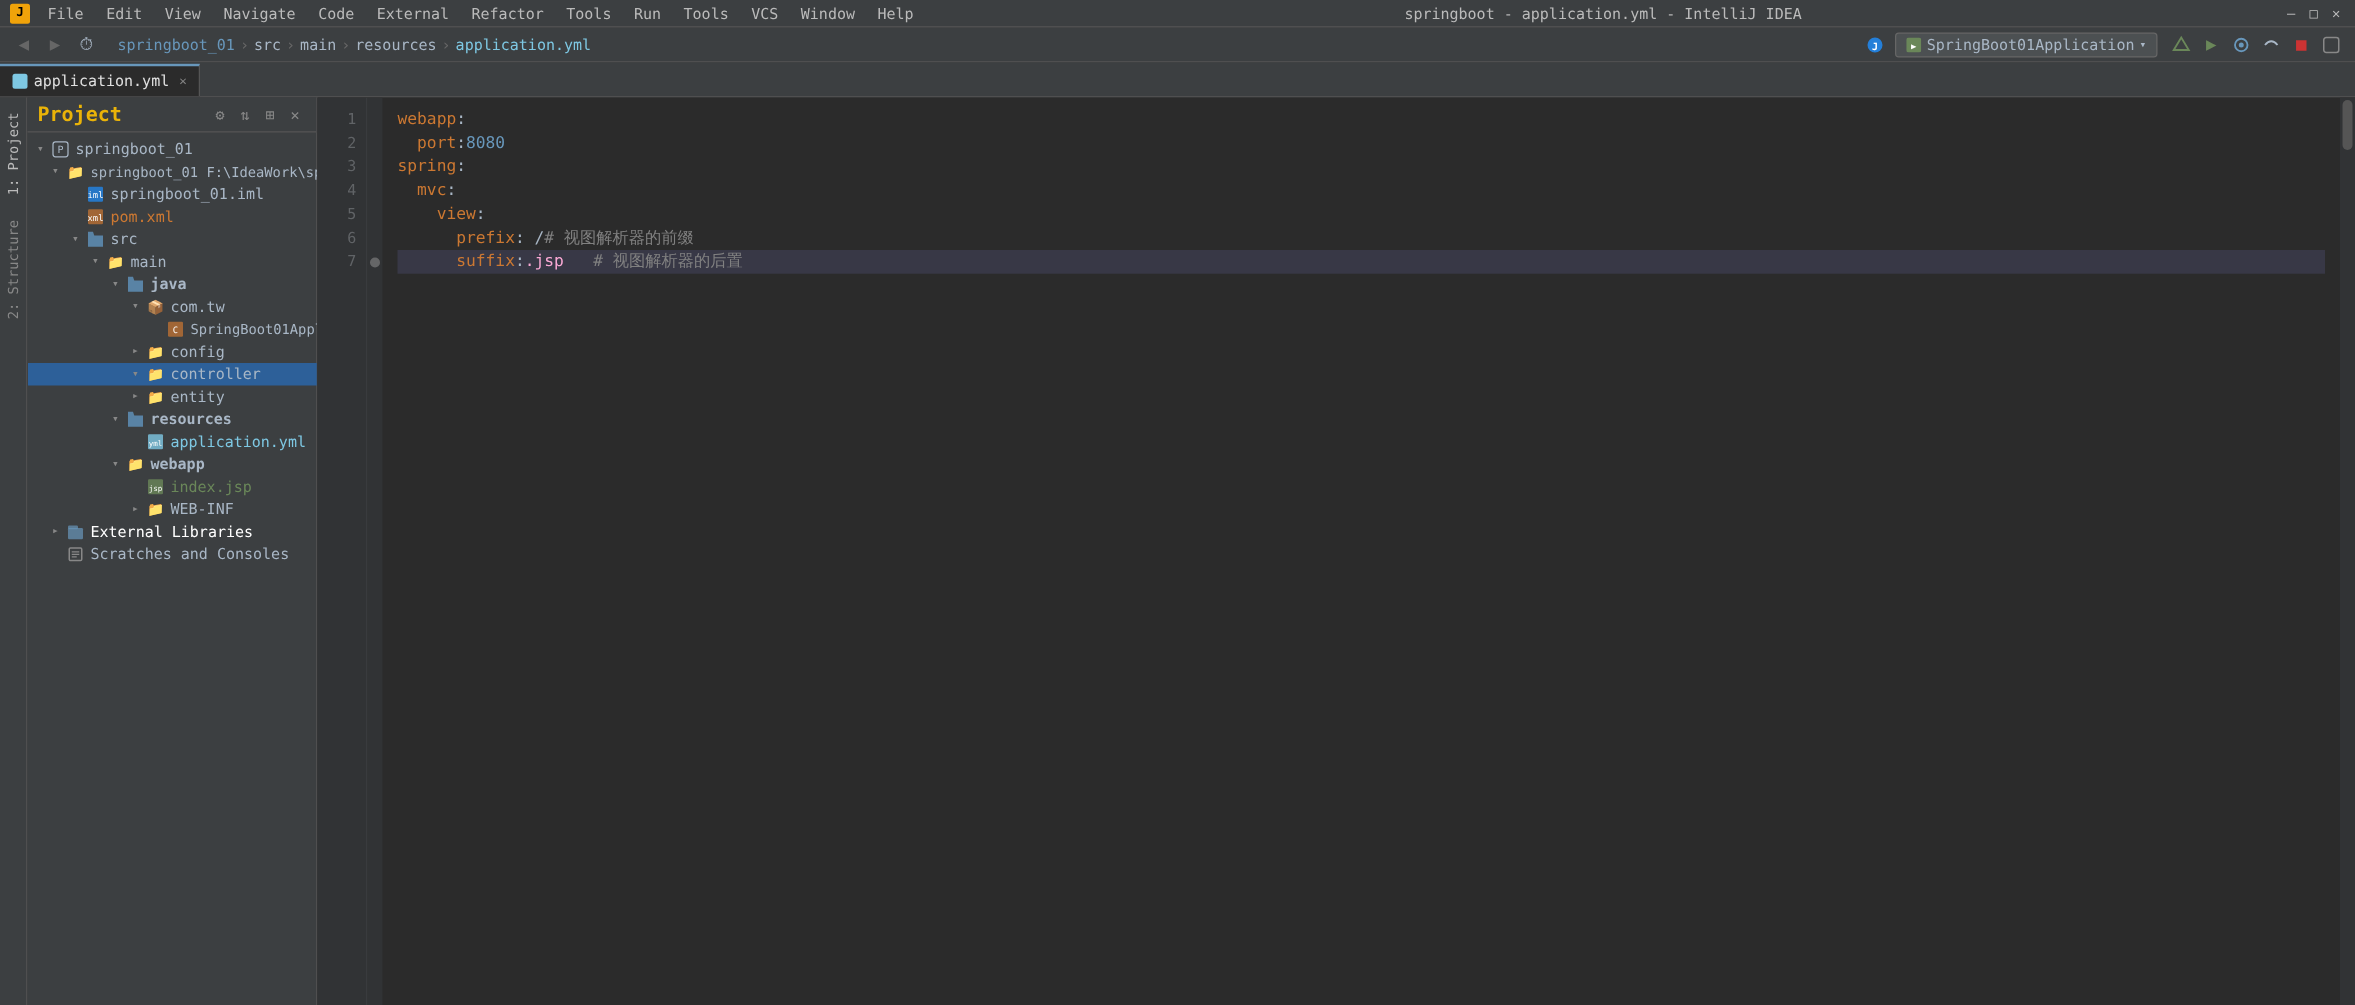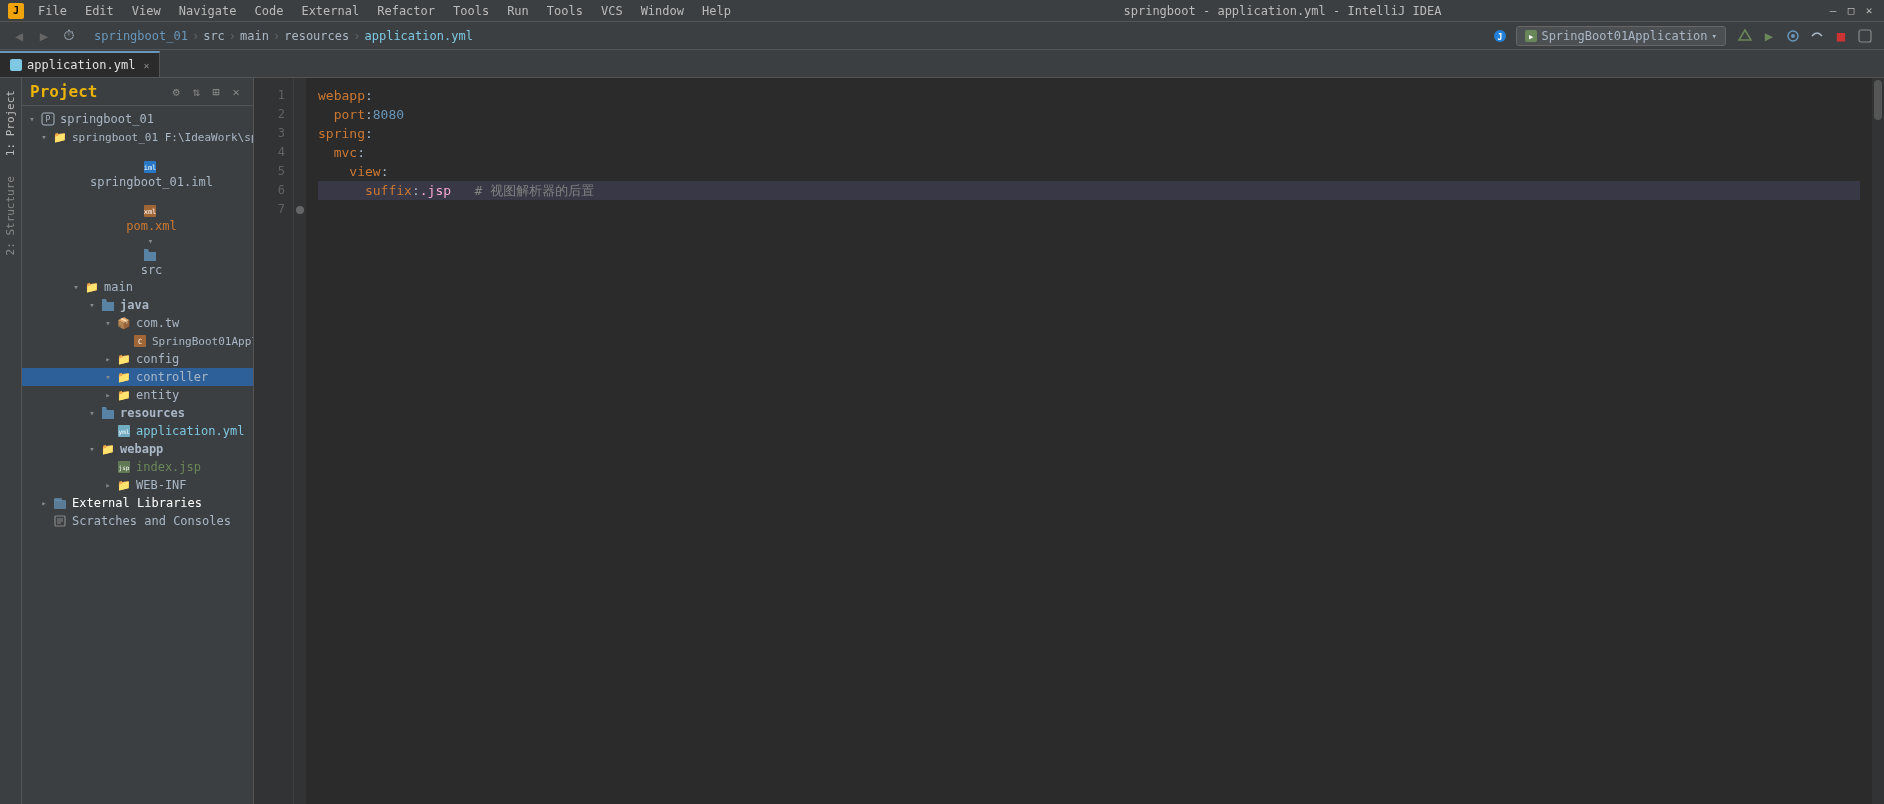--- a/index.html
+++ b/index.html
@@ -204,21 +204,21 @@
       align-items: center;
       padding: 1px 4px;
       cursor: pointer;
       font-size: 12px;
       color: #a9b7c6;
       white-space: nowrap;
     }
     .tree-item.selected { background: #2d6099; }
 
     .tree-indent-1 { padding-left: 16px; }
-    .tree-indent-2 { padding-left: 32px; flex-direction: column; }
+    .tree-indent-2 { padding-left: 32px; }
     .tree-indent-3 { padding-left: 48px; }
     .tree-indent-4 { padding-left: 64px; font-weight: bold; }
     .tree-indent-5 { padding-left: 80px; }
     .tree-indent-6 { padding-left: 96px; }
 
     .tree-arrow {
       width: 12px;
       height: 12px;
       display: inline-flex;
       align-items: center;
@@ -645,20 +645,26 @@
               <span class="kw-pink">mvc</span>
               <span class="kw-white">:</span>
           </div>
 
           <div class="code-line">
             <span class="kw-white">&nbsp;&nbsp;&nbsp;&nbsp;</span>
               <span class="kw-pink">view</span>
               <span class="kw-white">:</span>
           </div>
 
+          <div class="code-line">
+            <span class="kw-white">&nbsp;&nbsp;&nbsp;&nbsp;&nbsp;&nbsp;</span>
+              <span class="kw-pink">prefix</span>
+              <span class="kw-white">: /</span>
+              <span class="kw-gray"> # 视图解析器的前缀</span>
+          </div>
 
           <div class="code-line highlighted" style="background: rgba(80,80,120,0.35); width:100%; display:flex;">
             <span class="kw-white">&nbsp;&nbsp;&nbsp;&nbsp;&nbsp;&nbsp;</span>
               <span class="kw-pink">suffix</span>
               <span class="kw-white">: </span>
               <span class="kw-green">.jsp</span>
               <span class="kw-gray">&nbsp;&nbsp; # 视图解析器的后置</span>
           </div>
 
         </div>

